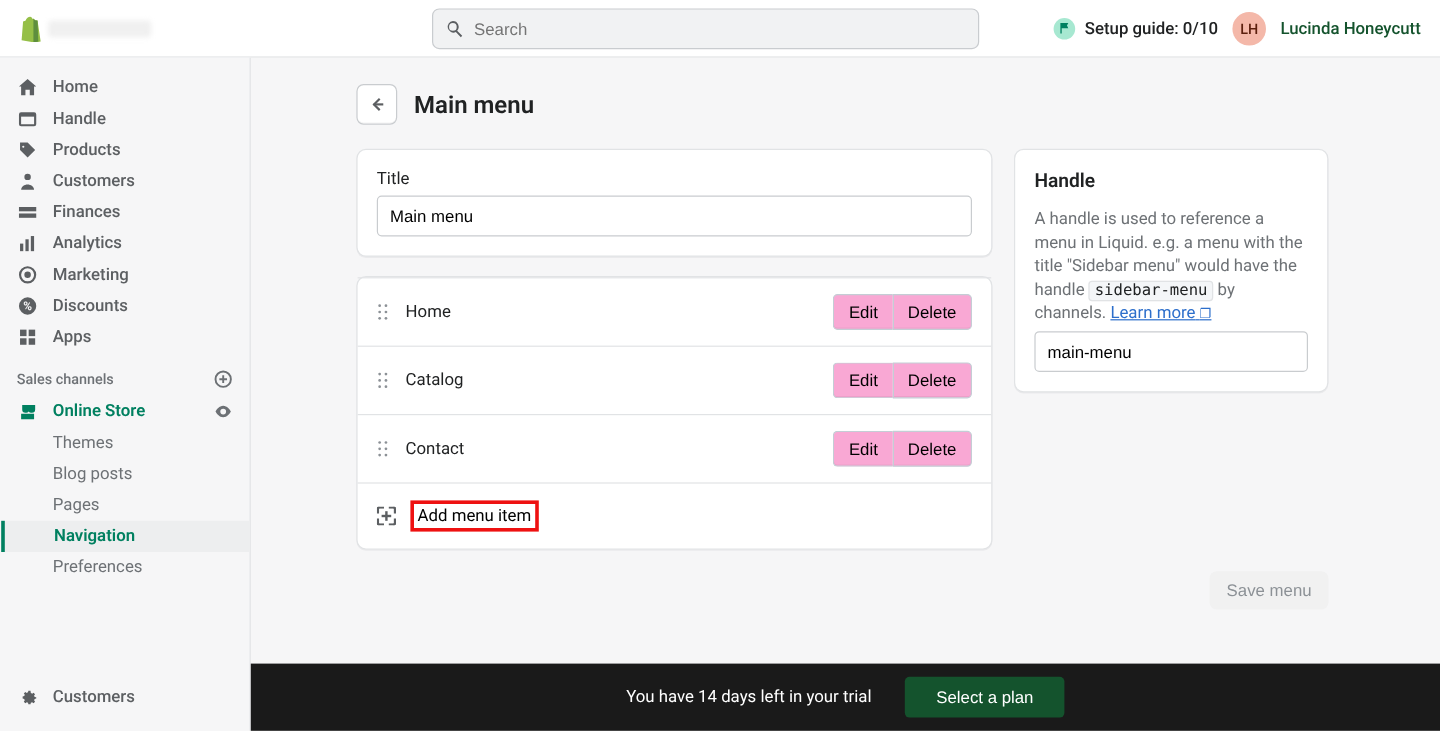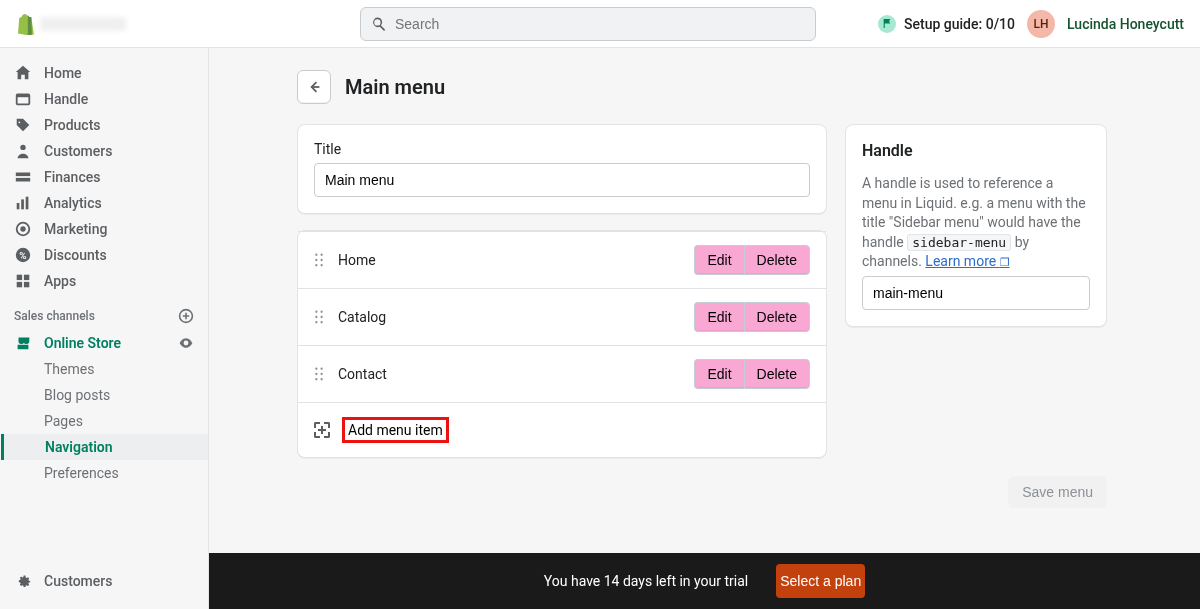--- a/index.html
+++ b/index.html
@@ -75,21 +75,21 @@
   .handle-desc { font-size: 14px; color:#6d7175; line-height:1.4; }
   .handle-desc code { background:#f4f6f8; border:1px solid #e1e3e5; padding: 0 4px; border-radius: 3px; font-family: ui-monospace, Menlo, Consolas, monospace; font-size:13px; color:#202223;}
   .handle-desc a { color:#2c6ecb; text-decoration: underline; }
   .ext-icon { font-size: 11px; }
 
   .save-row { display:flex; justify-content:flex-end; margin-top: 18px; }
   .save-btn { border:none; background:#f1f1f1; color:#8c9196; padding: 8px 14px; border-radius: 6px; font-size:14px;}
 
   
   .trial-bar { position:absolute; left:209px; right:0; bottom:0; height: 56px; background:#1a1a1a; color:#fff; display:flex; align-items:center; justify-content:center; gap: 28px; }
-  .plan-btn { background:#c2410c; color:#fff; border:none; padding: 9px 4px; border-radius: 4px; font-size:14px; cursor:pointer;}
+  .plan-btn { background:#14532d; color:#fff; border:none; padding: 9px 26px; border-radius: 4px; font-size:14px; cursor:pointer;}
 
   svg { display:block; }
 </style>
 </head>
 <body>
 
 <div class="topbar">
   <div class="topbar-left">
     <span class="logo">
       <svg viewBox="0 0 20 22" width="20" height="22">

